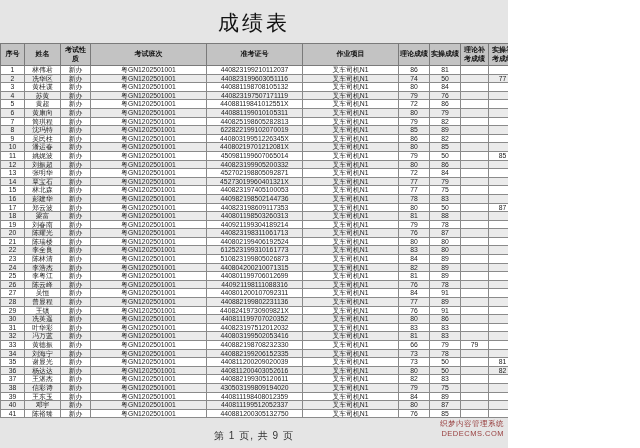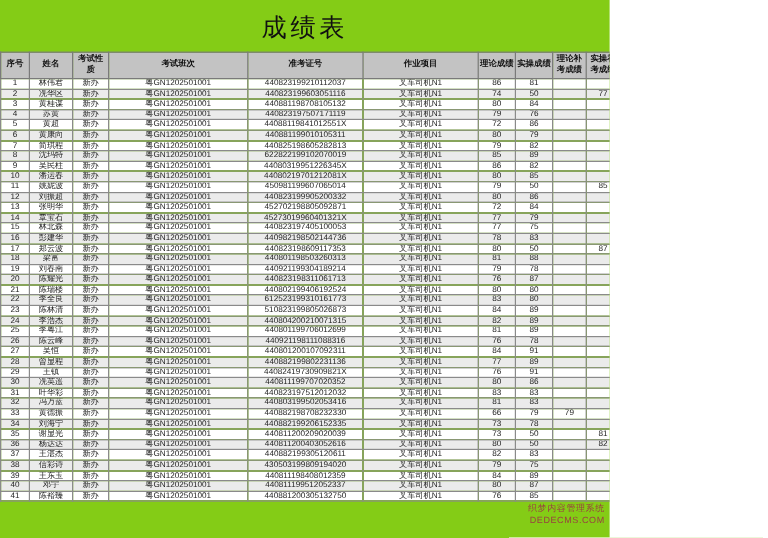--- a/index.html
+++ b/index.html
@@ -1,20 +1,20 @@
 <!DOCTYPE html>
 <html><head>
 <meta charset="utf-8">
 <style>
   * { margin:0; padding:0; box-sizing:border-box; }
   html,body { background:#ffffff; }
   .page {
     position:relative;
     width:508px; height:448px;
-    background:#84cc16;
+    background:#e5e5e5;
     overflow:hidden;
     font-family:"Liberation Sans","DejaVu Sans",sans-serif;
     color:#1a1a1a;
   }
   .title {
     text-align:center;
     font-family:"Liberation Serif","DejaVu Serif",serif;
     font-size:21px;
     font-weight:500;
     letter-spacing:3px;
@@ -726,19 +726,20 @@
           <td>85</td>
           <td></td>
           <td></td>
           <td>2025-01-09</td>
           <td></td>
           <td>通过</td>
         </tr>
       </tbody>
   </table>
 
+  <div class="page-indicator">第 1 页, 共 9 页</div>
 
   <div class="watermark" style="color: rgb(153, 64, 64);">
     <div>织梦内容管理系统</div>
     <div>DEDECMS.COM</div>
   </div>
 
 </div>
 
 </body></html>

